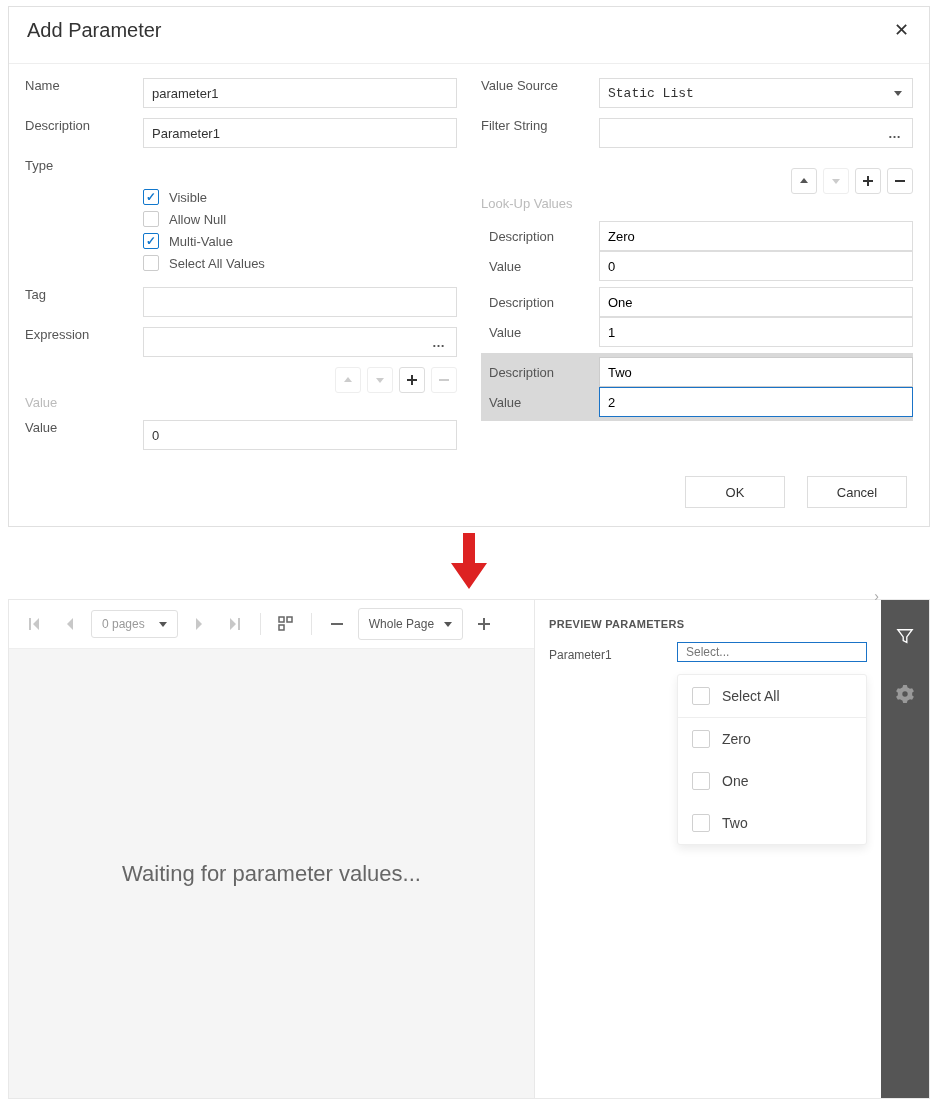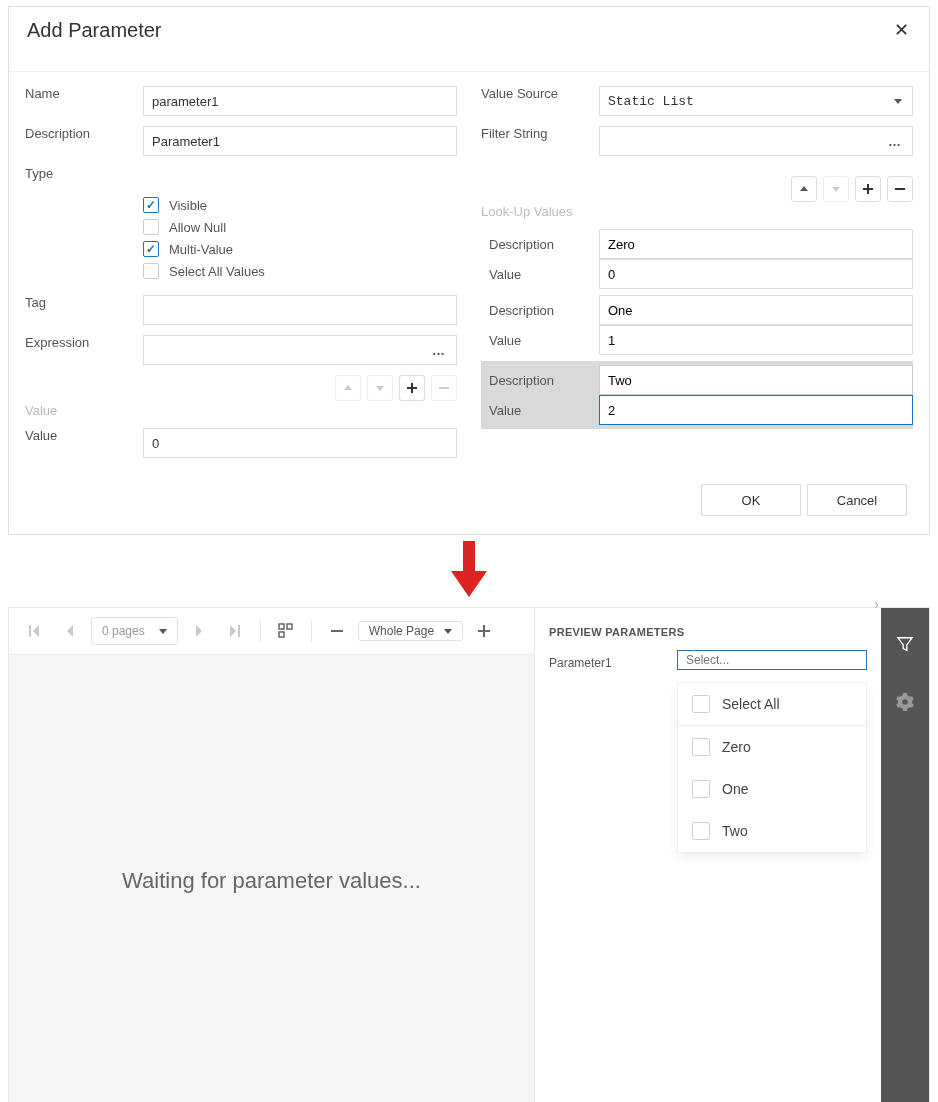--- a/index.html
+++ b/index.html
@@ -1,21 +1,21 @@
 <!DOCTYPE html>
 <html><head>
 <meta charset="utf-8">
 <style>
   * { box-sizing: border-box; }
   html, body { margin:0; padding:0; font-family: "Segoe UI", Arial, sans-serif; font-size:13px; color:#333; background:#fff; }
   .page { width:938px; margin:0 auto; }
 
   
   .dialog { border:1px solid #e0e0e0; margin:6px 8px 0 8px; background:#fff; }
-  .dialog-header { display:flex; align-items:center; justify-content:space-between; padding:10px 16px 28px 18px; border-bottom:1px solid #eee; }
+  .dialog-header { display:flex; align-items:center; justify-content:space-between; padding:10px 16px 20px 18px; border-bottom:1px solid #eee; }
   .dialog-title { font-size:20px; font-weight:400; color:#333; }
   .close-x { font-size:18px; color:#333; cursor:pointer; line-height:1; padding:4px; }
   .dialog-body { display:flex; padding:14px 16px 6px 16px; gap:24px; }
   .col { flex:1; }
   .row { display:flex; margin-bottom:10px; }
   .lbl { width:118px; color:#555; font-size:13px; }
   .lbl.muted { color:#bbb;margin-top:28px; }
   .fld { flex:1; }
   input.tx, .select, .expr {
     width:100%; height:30px; border:1px solid #ddd; padding:0 8px;
@@ -39,36 +39,36 @@
 
   .lookup-list .lrow { display:flex; align-items:center; }
   .lookup-list .llbl { width:118px; padding:0 0 0 8px; color:#555; }
   .lookup-list .lfld { flex:1; }
   .lookup-list input { width:100%; height:30px; border:1px solid #ddd; padding:0 8px; font-size:13px; }
   .lookup-list .group { margin-bottom:6px; }
   .lookup-list .group.sel { background:#d9d9d9; padding:4px 0; }
   .lookup-list .group.sel input { border:1px solid #ccc; }
   .lookup-list .group.sel input.active { border:1px solid #1a73c7; outline:none; }
 
-  .dialog-footer { display:flex; justify-content:flex-end; gap:6px; padding:10px 22px 18px 0; }
+  .dialog-footer { display:flex; justify-content:flex-end; gap:22px; padding:10px 22px 18px 0; }
   .btn { min-width:100px; height:32px; border:1px solid #ddd; background:#fff; cursor:pointer; font-size:13px; color:#333; }
 
   
   .arrow-wrap { display:flex; justify-content:center; padding:6px 0 10px 0; }
 
   
   .preview { display:flex; border:1px solid #e8e8e8; margin:0 8px 8px 8px; height:500px; position:relative; }
   .preview-left { flex:1; display:flex; flex-direction:column; background:#f5f5f5; border-right:1px solid #e8e8e8; }
   .toolbar { display:flex; align-items:center; gap:6px; padding:8px 10px; background:#fff; border-bottom:1px solid #eee; }
   .tool { width:30px; height:30px; display:flex; align-items:center; justify-content:center; color:#888; cursor:pointer; border-radius:3px; }
   .tool.disabled { color:#c8c8c8; cursor:default; }
   .tool svg { width:16px; height:16px; }
   .tsep { width:1px; height:22px; background:#e5e5e5; margin:0 4px; }
   .pagesel { display:flex; align-items:center; gap:14px; border:1px solid #e0e0e0; border-radius:3px; height:28px; padding:0 10px; min-width:86px; justify-content:space-between; color:#999; font-size:12px; cursor:pointer; }
-  .zoom { display:flex; align-items:center; gap:10px; border:1px solid #e0e0e0; border-radius:3px; height:20px; padding:0 10px; font-size:12px; color:#555; cursor:pointer; }
+  .zoom { display:flex; align-items:center; gap:10px; border:1px solid #e0e0e0; border-radius:3px; height:32px; padding:0 10px; font-size:12px; color:#555; cursor:pointer; }
   .zoom .zlbl { }
   .waiting { flex:1; display:flex; align-items:center; justify-content:center; font-size:22px; color:#666; }
 
   .preview-right { width:346px; background:#fff; display:flex; flex-direction:column; position:relative; }
   .chevrons { position:absolute; top:-12px; right:2px; color:#aaa; font-size:14px; }
   .pp-title { font-size:11px; font-weight:bold; color:#555; letter-spacing:0.3px; padding:18px 14px 12px 14px; }
   .pp-row { display:flex; align-items:flex-start; padding:0 14px; gap:10px; }
   .pp-lbl { width:118px; color:#555; font-size:12px; padding-top:6px; }
   .pp-select { flex:1; position:relative; }
   .pp-select input { width:100%; height:20px; border:1px solid #1a73c7; padding:0 8px; font-size:12px; color:#888; }

